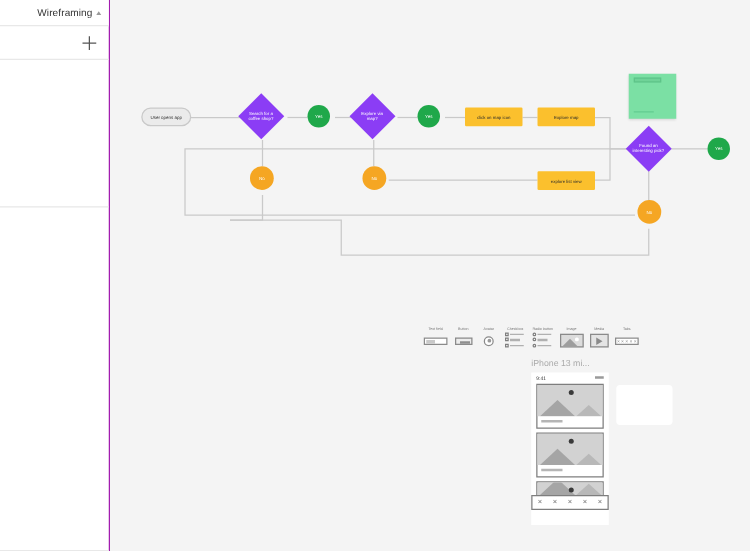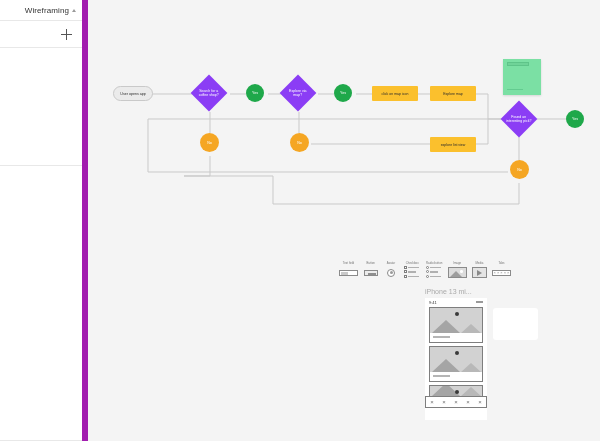--- a/index.html
+++ b/index.html
@@ -8,21 +8,21 @@
     font-family: "Liberation Sans", sans-serif;
     background: #f5f5f5; overflow: hidden;
   }
   .app { position: relative; width: 600px; height: 441px; }
 
   
   .sidebar {
     position: absolute; left: 0; top: 0;
     width: 88px; height: 441px;
     background: #ffffff;
-    border-right: 6px solid #a21caf;
+    border-right: 1px solid #a21caf;
     display: flex; flex-direction: column;
   }
   .sb-header {
     height: 21px; display: flex; align-items: center;
     justify-content: flex-end; gap: 3px;
     padding-right: 6px;
     border-bottom: 1px solid #e8e8e8;
     background: #fff;
   }
   .sb-title { font-size: 8px; color: #333; letter-spacing: .1px; }

